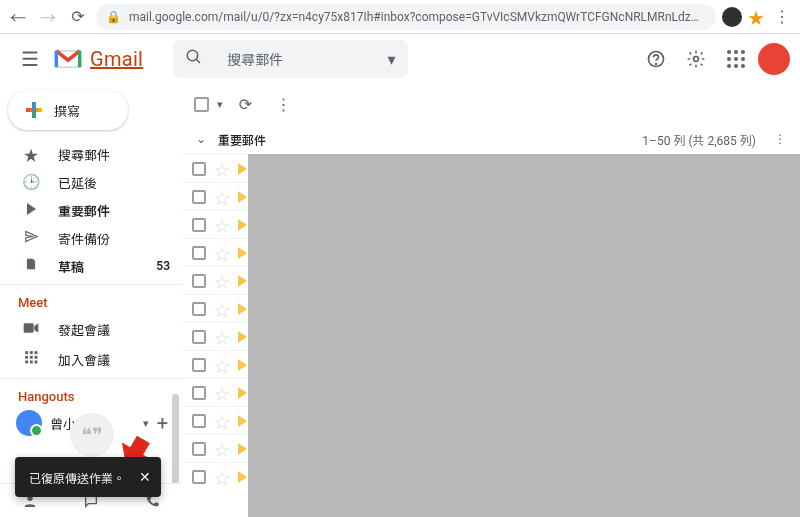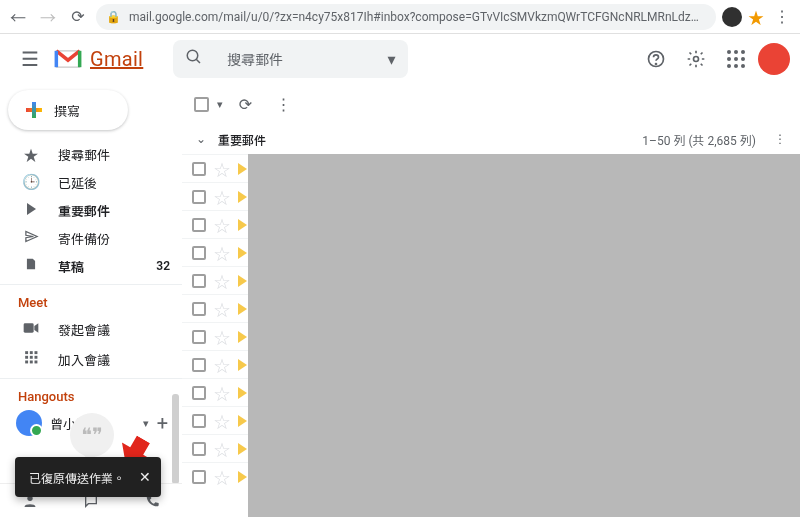--- a/index.html
+++ b/index.html
@@ -174,21 +174,21 @@
           <span class="ico"><svg width="15" height="15" viewBox="0 0 24 24" fill="none" stroke="currentColor" stroke-width="2">
               <path d="M3 20l18-8L3 4v6l12 2-12 2z"></path>
             </svg></span>
           <span class="lbl">寄件備份</span>
         </li>
         <li class="bold">
           <span class="ico"><svg width="14" height="16" viewBox="0 0 24 24" fill="currentColor">
               <path d="M5 3h10l4 4v14H5z"></path>
             </svg></span>
           <span class="lbl">草稿</span>
-          <span class="cnt">32</span>
+          <span class="cnt">53</span>
         </li>
       </ul>
     <hr class="sep">
     <div class="sect">Meet</div>
     <ul class="nav meet" id="meet">
         <li>
           <span class="ico"><svg width="16" height="12" viewBox="0 0 24 16" fill="currentColor">
               <rect x="1" y="1" width="15" height="14" rx="2"></rect>
               <path d="M17 5l6-4v14l-6-4z"></path>
             </svg></span>

